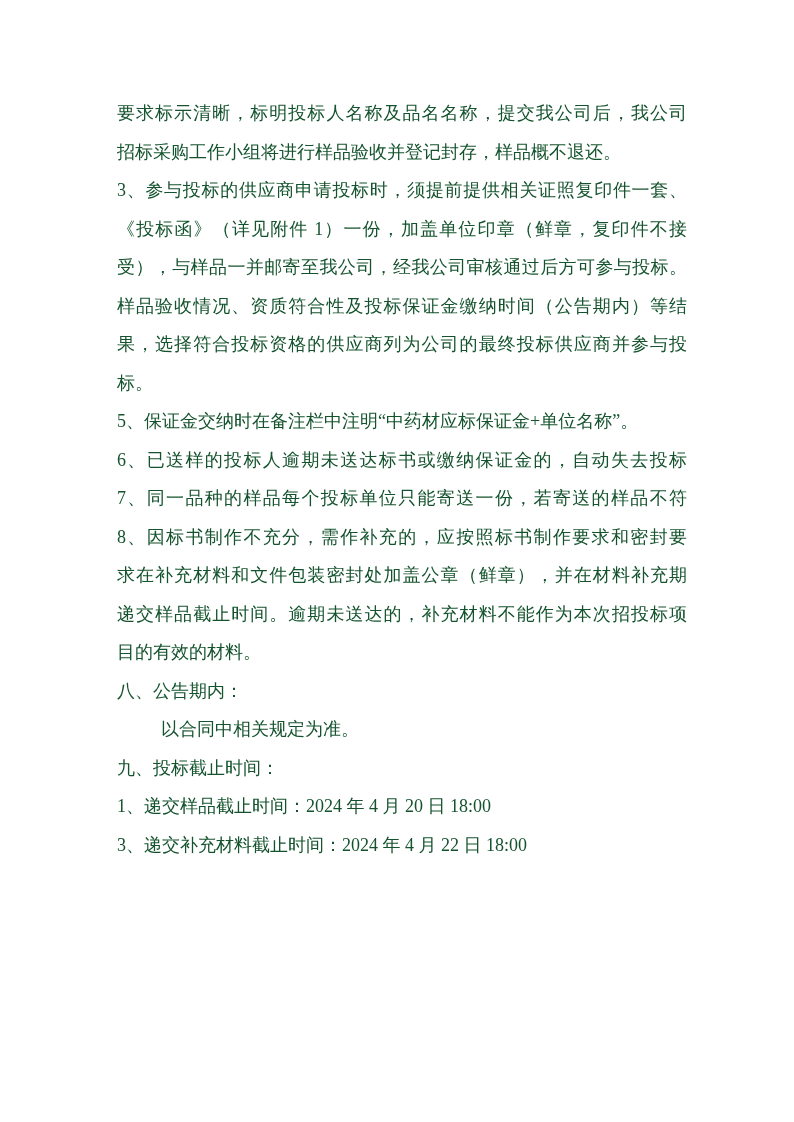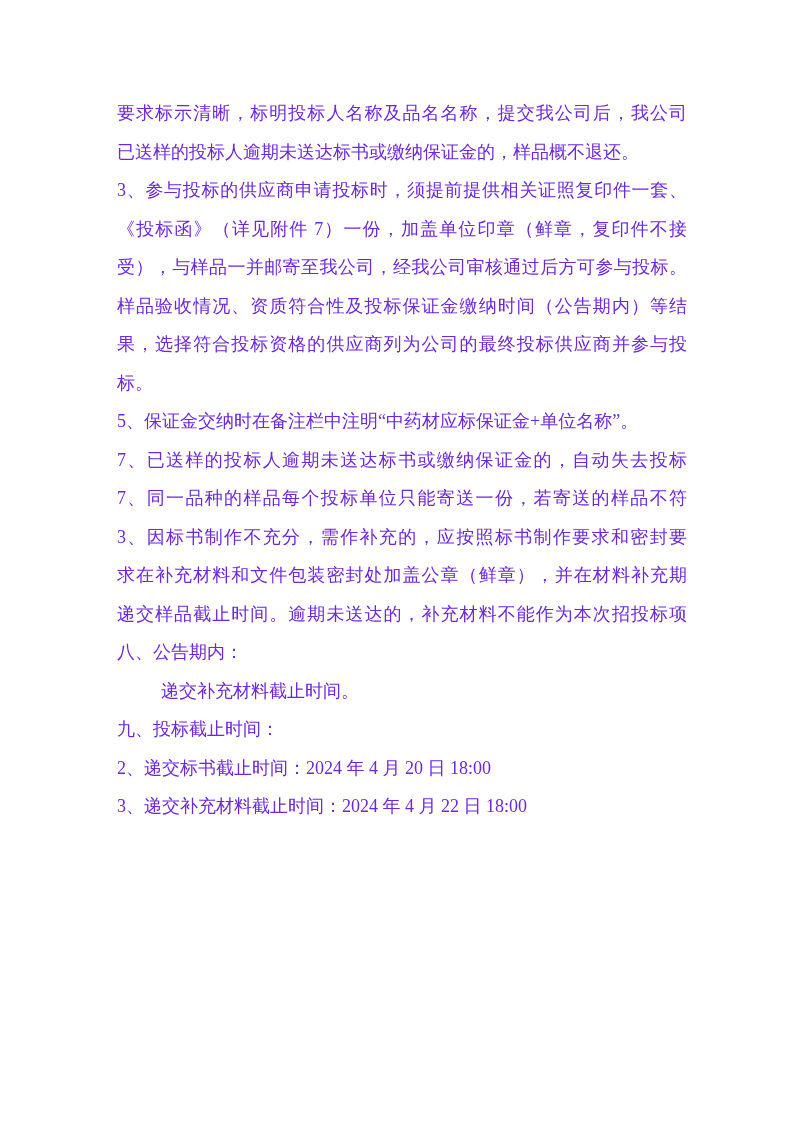--- a/index.html
+++ b/index.html
@@ -18,50 +18,51 @@
     position: absolute;
     left: 117px;
     top: 94px;
     width: 570px;
   }
   .line {
     font-family: "Liberation Serif", "DejaVu Serif", serif;
     font-size: 18px;
     line-height: 38.5px;
     height: 38.5px;
-    color: #6d28d9;
+    color: #14532d;
     text-align: left;
     white-space: normal;
   }
   .line.fill {
     text-align: justify;
     text-align-last: justify;
   }
   .line.indent {
     padding-left: 44px;
   }
 </style>
 </head>
 <body>
 
 <div class="page">
   <div class="content" style="color: rgb(26, 26, 26);">
       <div class="line fill">要求标示清晰，标明投标人名称及品名名称，提交我公司后，我公司</div>
-      <div class="line">已送样的投标人逾期未送达标书或缴纳保证金的，样品概不退还。</div>
+      <div class="line">招标采购工作小组将进行样品验收并登记封存，样品概不退还。</div>
       <div class="line fill">3、参与投标的供应商申请投标时，须提前提供相关证照复印件一套、</div>
-      <div class="line fill">《投标函》（详见附件 7）一份，加盖单位印章（鲜章，复印件不接</div>
+      <div class="line fill">《投标函》（详见附件 1）一份，加盖单位印章（鲜章，复印件不接</div>
       <div class="line fill">受），与样品一并邮寄至我公司，经我公司审核通过后方可参与投标。</div>
       <div class="line fill">样品验收情况、资质符合性及投标保证金缴纳时间（公告期内）等结</div>
       <div class="line fill">果，选择符合投标资格的供应商列为公司的最终投标供应商并参与投</div>
       <div class="line">标。</div>
       <div class="line">5、保证金交纳时在备注栏中注明“中药材应标保证金+单位名称”。</div>
-      <div class="line fill">7、已送样的投标人逾期未送达标书或缴纳保证金的，自动失去投标</div>
+      <div class="line fill">6、已送样的投标人逾期未送达标书或缴纳保证金的，自动失去投标</div>
       <div class="line fill">7、同一品种的样品每个投标单位只能寄送一份，若寄送的样品不符</div>
-      <div class="line fill">3、因标书制作不充分，需作补充的，应按照标书制作要求和密封要</div>
+      <div class="line fill">8、因标书制作不充分，需作补充的，应按照标书制作要求和密封要</div>
       <div class="line fill">求在补充材料和文件包装密封处加盖公章（鲜章），并在材料补充期</div>
       <div class="line fill">递交样品截止时间。逾期未送达的，补充材料不能作为本次招投标项</div>
+      <div class="line">目的有效的材料。</div>
       <div class="line">八、公告期内：</div>
-      <div class="line indent">递交补充材料截止时间。</div>
+      <div class="line indent">以合同中相关规定为准。</div>
       <div class="line">九、投标截止时间：</div>
-      <div class="line">2、递交标书截止时间：2024 年 4 月 20 日 18:00</div>
+      <div class="line">1、递交样品截止时间：2024 年 4 月 20 日 18:00</div>
       <div class="line">3、递交补充材料截止时间：2024 年 4 月 22 日 18:00</div>
     </div>
 </div>
 
 </body></html>

